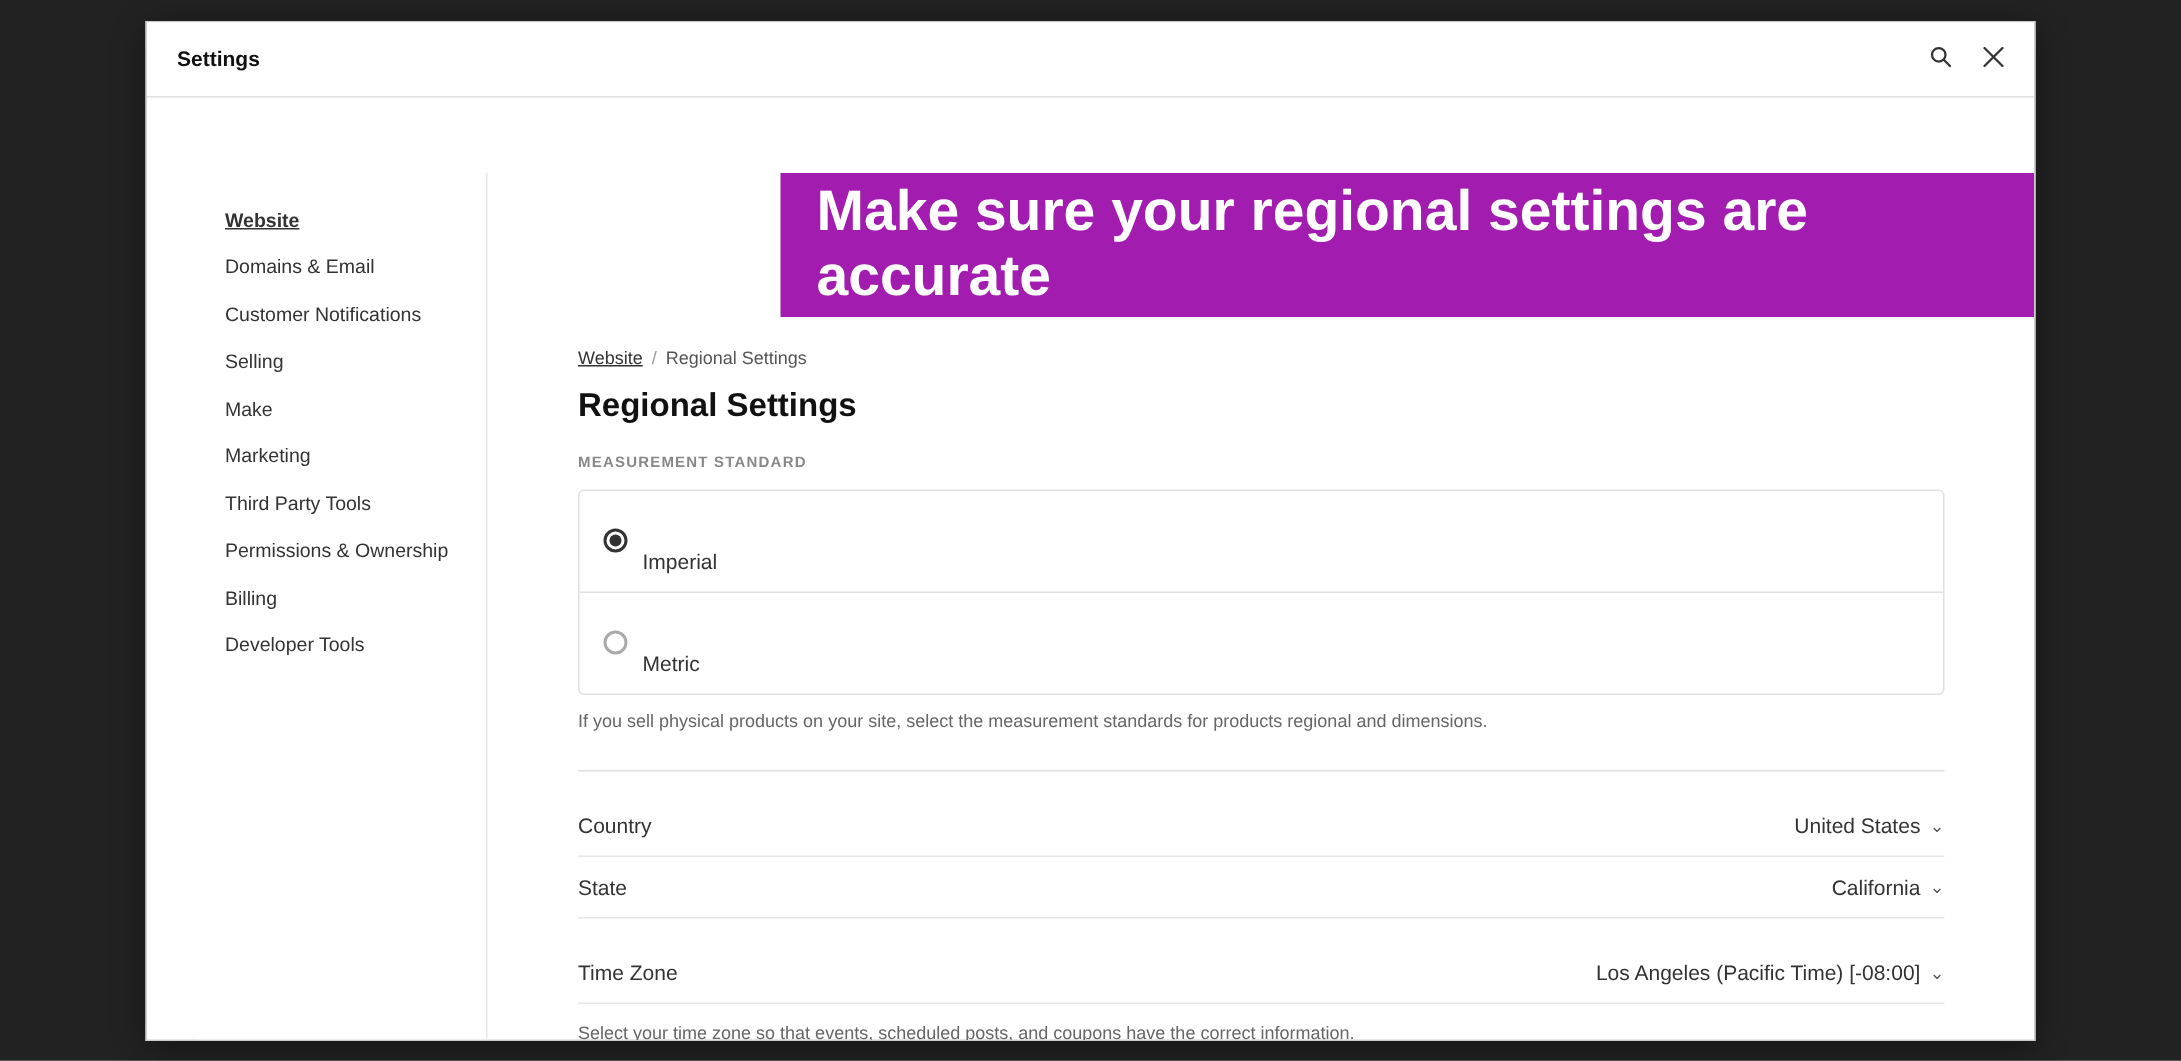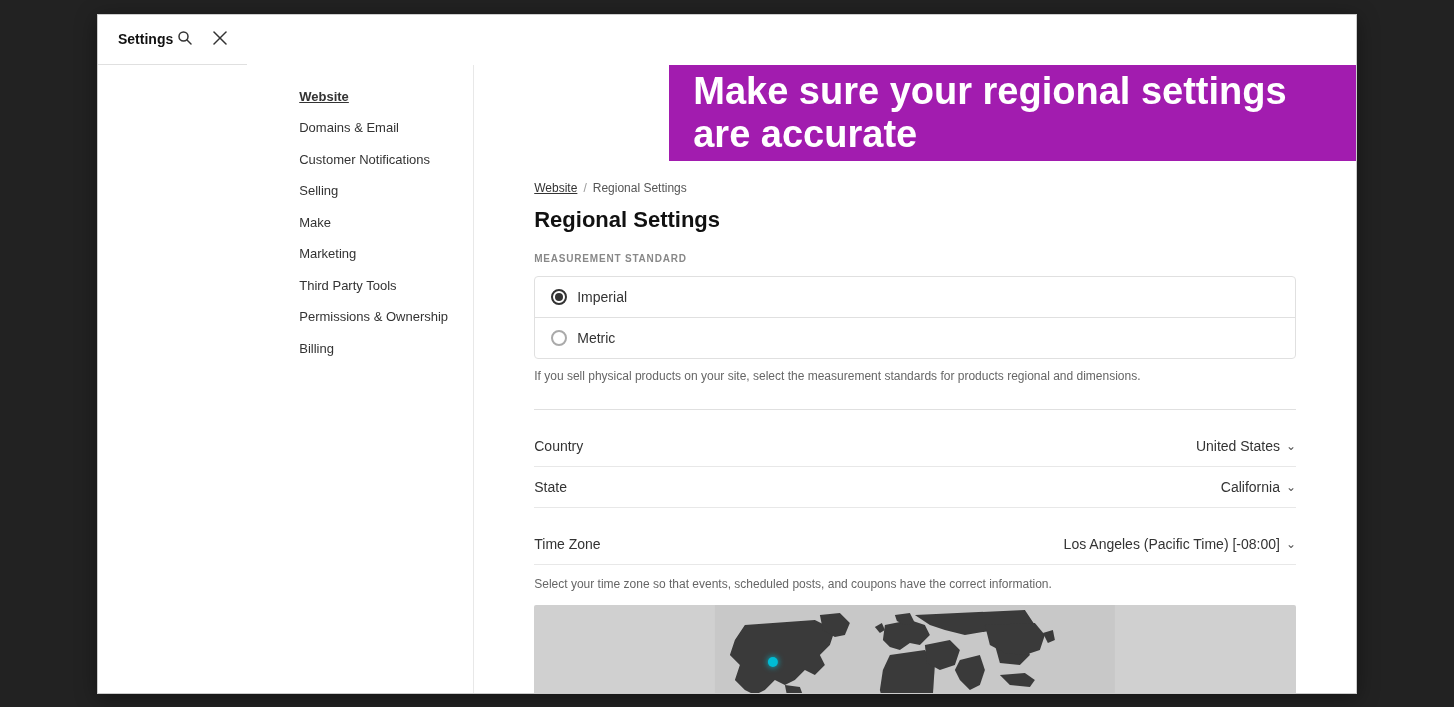--- a/index.html
+++ b/index.html
@@ -14,21 +14,21 @@
       align-items: center;
       justify-content: center;
     }
 
     .settings-window {
       width: 1260px;
       height: 680px;
       background: #fff;
       border: 1px solid #ccc;
       display: flex;
-      flex-direction: row;
+      flex-direction: column;
       position: relative;
       box-shadow: 0 4px 20px rgba(0,0,0,0.4);
     }
 
     
     .top-bar {
       display: flex;
       align-items: center;
       height: 50px;
       border-bottom: 1px solid #e0e0e0;
@@ -203,20 +203,21 @@
       content: '';
       width: 8px;
       height: 8px;
       border-radius: 50%;
       background: #333;
     }
 
     .radio-label {
       font-size: 14px;
       color: #333;
+      margin-top: 27px;
     }
 
     .help-text {
       font-size: 12px;
       color: #666;
       margin-bottom: 24px;
       line-height: 1.5;
     }
 
     .divider {
@@ -317,20 +318,21 @@
       <div class="sidebar">
         <div class="sidebar-item active">Website</div>
         <div class="sidebar-item">Domains &amp; Email</div>
         <div class="sidebar-item">Customer Notifications</div>
         <div class="sidebar-item">Selling</div>
         <div class="sidebar-item">Make</div>
         <div class="sidebar-item">Marketing</div>
         <div class="sidebar-item">Third Party Tools</div>
         <div class="sidebar-item">Permissions &amp; Ownership</div>
         <div class="sidebar-item">Billing</div>
+        <div class="sidebar-item">Developer Tools</div>
       </div>
 
       <div class="content-area">
 
         <div class="banner">
           <span>Make sure your regional settings are accurate</span>
         </div>
 
         <div class="banner-spacer"></div>
 

